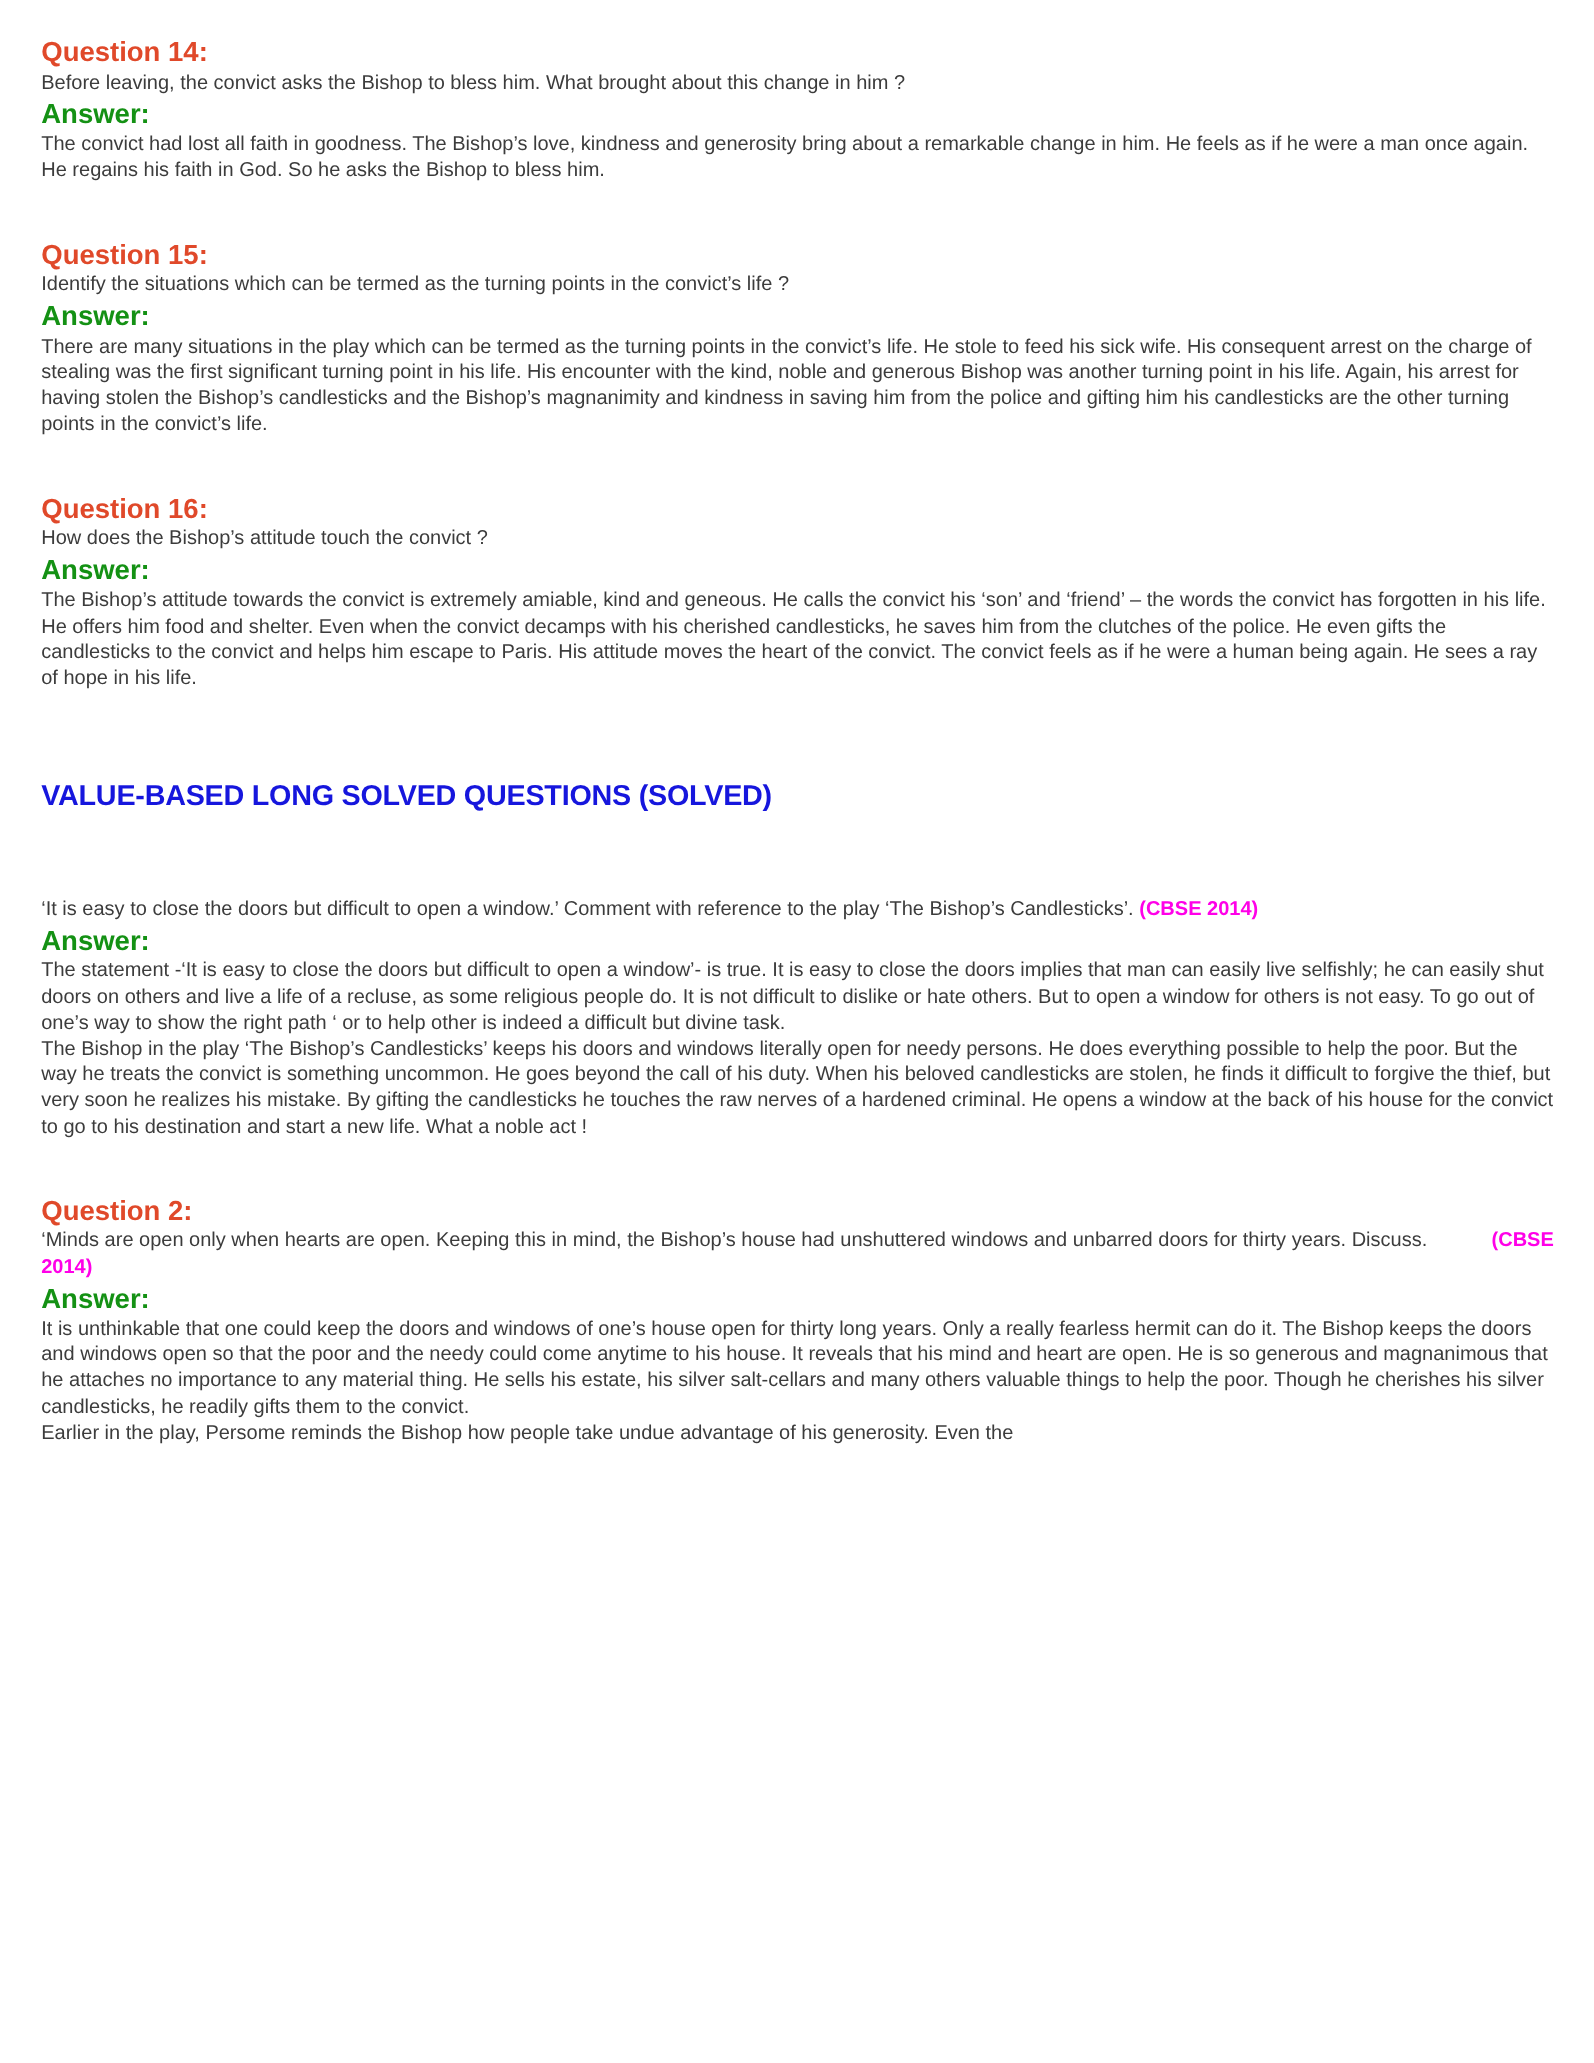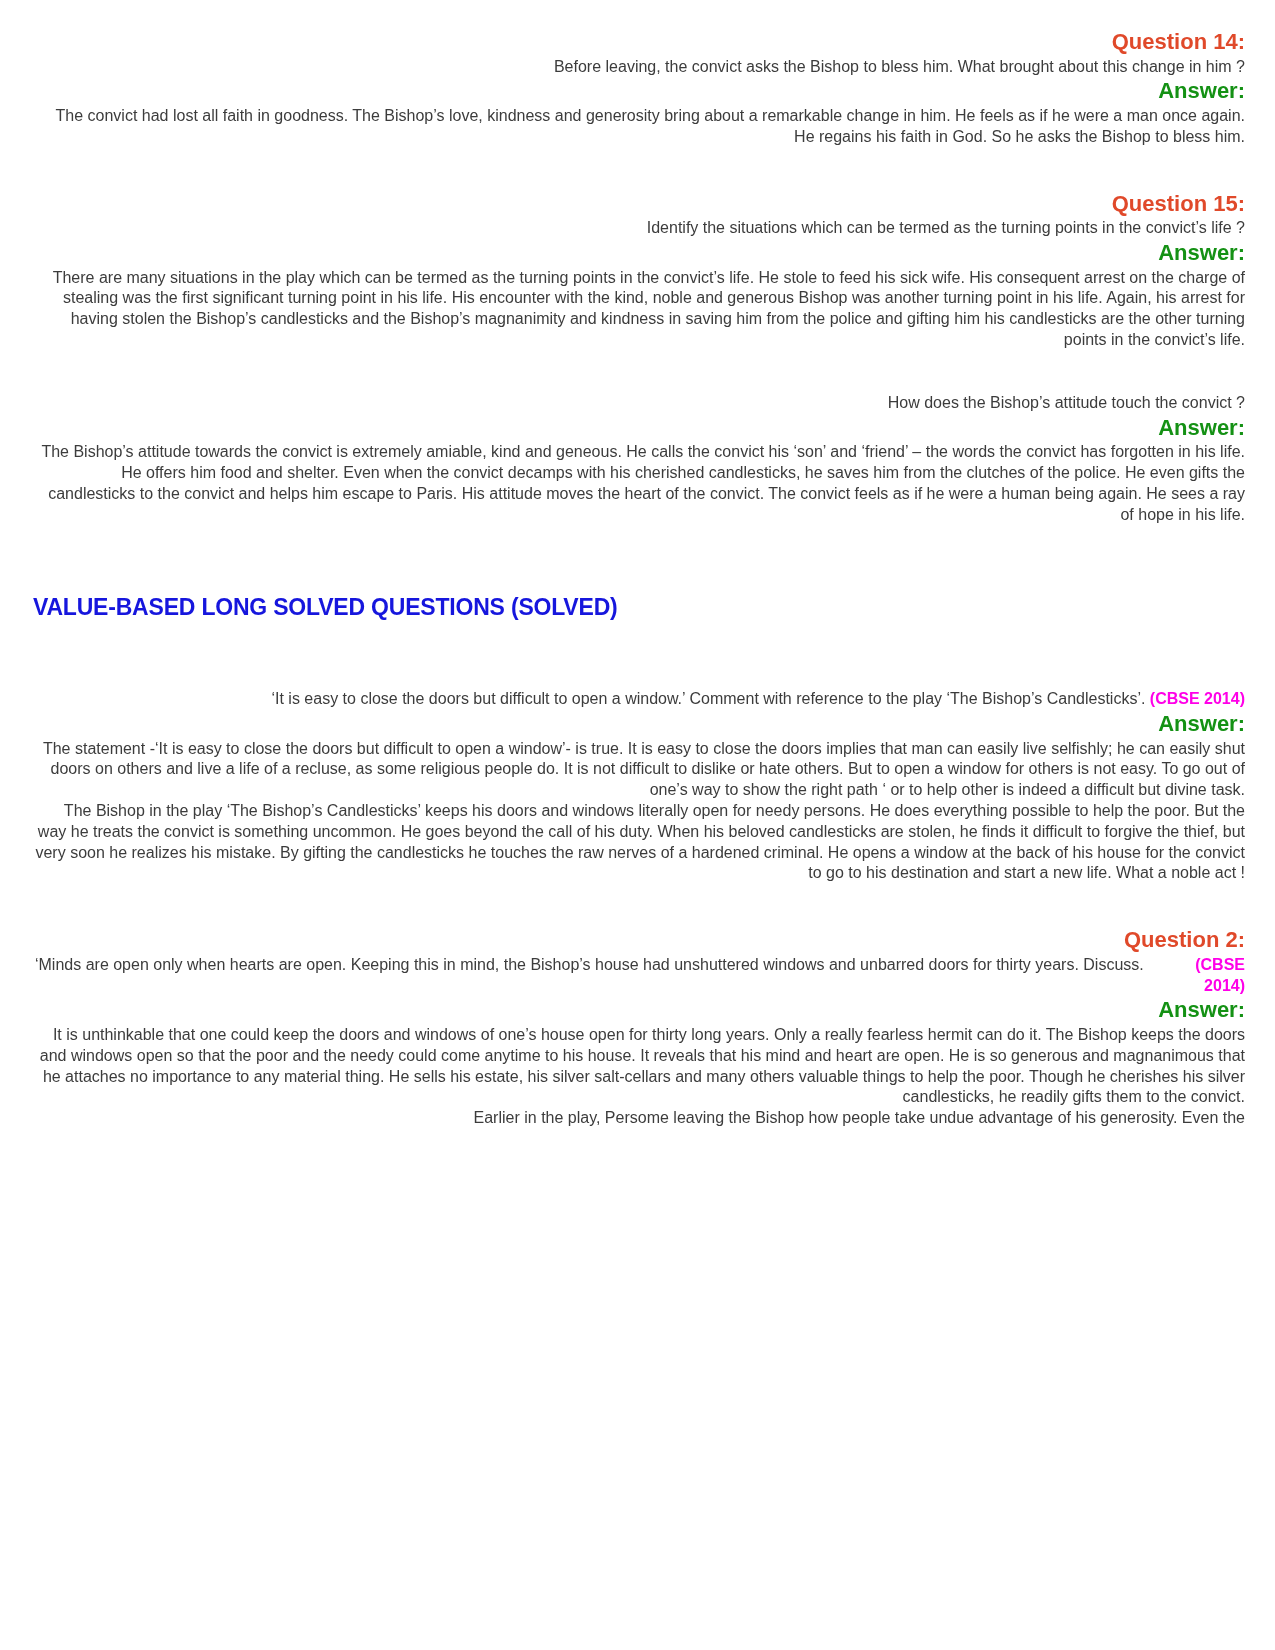--- a/index.html
+++ b/index.html
@@ -19,21 +19,21 @@
     font-size:22px;
     line-height:1.3;
     color:var(--body-text);
   }
   .page{
     width:1275px;
     min-height:1650px;
     padding:28px 30px 20px 33px;
     background:var(--background);
   }
-  .qa-block{margin-bottom:42px;text-align:right;}
+  .qa-block{margin-bottom:42px;}
   .q-label{
     font-size:22px;
     font-weight:bold;
     color:var(--question-heading);
   }
   .a-label{
     font-size:22px;
     font-weight:bold;
     color:var(--answer-heading);
   }
@@ -68,20 +68,21 @@
   </section>
 
   <section class="qa-block">
     <h3 class="q-label">Question 15:</h3>
     <p class="q-text">Identify the situations which can be termed as the turning points in the convict’s life ?</p>
     <h3 class="a-label">Answer:</h3>
     <p class="a-text">There are many situations in the play which can be termed as the turning points in the convict’s life. He stole to feed his sick wife. His consequent arrest on the charge of stealing was the first significant turning point in his life. His encounter with the kind, noble and generous Bishop was another turning point in his life. Again, his arrest for having stolen the Bishop’s candlesticks and the Bishop’s magnanimity and kindness in saving him from the police and gifting him his candlesticks are the other turning points in the convict’s life.</p>
   </section>
 
   <section class="qa-block">
+    <h3 class="q-label">Question 16:</h3>
     <p class="q-text">How does the Bishop’s attitude touch the convict ?</p>
     <h3 class="a-label">Answer:</h3>
     <p class="a-text">The Bishop’s attitude towards the convict is extremely amiable, kind and geneous. He calls the convict his ‘son’ and ‘friend’ – the words the convict has forgotten in his life. He offers him food and shelter. Even when the convict decamps with his cherished candlesticks, he saves him from the clutches of the police. He even gifts the candlesticks to the convict and helps him escape to Paris. His attitude moves the heart of the convict. The convict feels as if he were a human being again. He sees a ray of hope in his life.</p>
   </section>
 
   <h2 class="section-heading">VALUE-BASED LONG SOLVED QUESTIONS (SOLVED)</h2>
 
   <section class="qa-block">
     <p class="q-text"><span>‘It is easy to close the doors but difficult to open a window.’ Comment with reference to the play ‘The Bishop’s Candlesticks’.</span>
       <span class="cbse">(CBSE 2014)</span></p>
@@ -89,16 +90,16 @@
     <p class="a-text">The statement -‘It is easy to close the doors but difficult to open a window’- is true. It is easy to close the doors implies that man can easily live selfishly; he can easily shut doors on others and live a life of a recluse, as some religious people do. It is not difficult to dislike or hate others. But to open a window for others is not easy. To go out of one’s way to show the right path ‘ or to help other is indeed a difficult but divine task.</p>
     <p class="a-text">The Bishop in the play ‘The Bishop’s Candlesticks’ keeps his doors and windows literally open for needy persons. He does everything possible to help the poor. But the way he treats the convict is something uncommon. He goes beyond the call of his duty. When his beloved candlesticks are stolen, he finds it difficult to forgive the thief, but very soon he realizes his mistake. By gifting the candlesticks he touches the raw nerves of a hardened criminal. He opens a window at the back of his house for the convict to go to his destination and start a new life. What a noble act !</p>
   </section>
 
   <section class="qa-block">
     <h3 class="q-label">Question 2:</h3>
     <p class="q-text"><span>‘Minds are open only when hearts are open. Keeping this in mind, the Bishop’s house had unshuttered windows and unbarred doors for thirty years. Discuss.</span>
       <span class="cbse cbse-gap">(CBSE 2014)</span></p>
     <h3 class="a-label">Answer:</h3>
     <p class="a-text">It is unthinkable that one could keep the doors and windows of one’s house open for thirty long years. Only a really fearless hermit can do it. The Bishop keeps the doors and windows open so that the poor and the needy could come anytime to his house. It reveals that his mind and heart are open. He is so generous and magnanimous that he attaches no importance to any material thing. He sells his estate, his silver salt-cellars and many others valuable things to help the poor. Though he cherishes his silver candlesticks, he readily gifts them to the convict.</p>
-    <p class="a-text">Earlier in the play, Persome leaving the Bishop how people take undue advantage of his generosity. Even the</p>
+    <p class="a-text">Earlier in the play, Persome reminds the Bishop how people take undue advantage of his generosity. Even the</p>
   </section>
 
 </div>
 
 </body></html>

